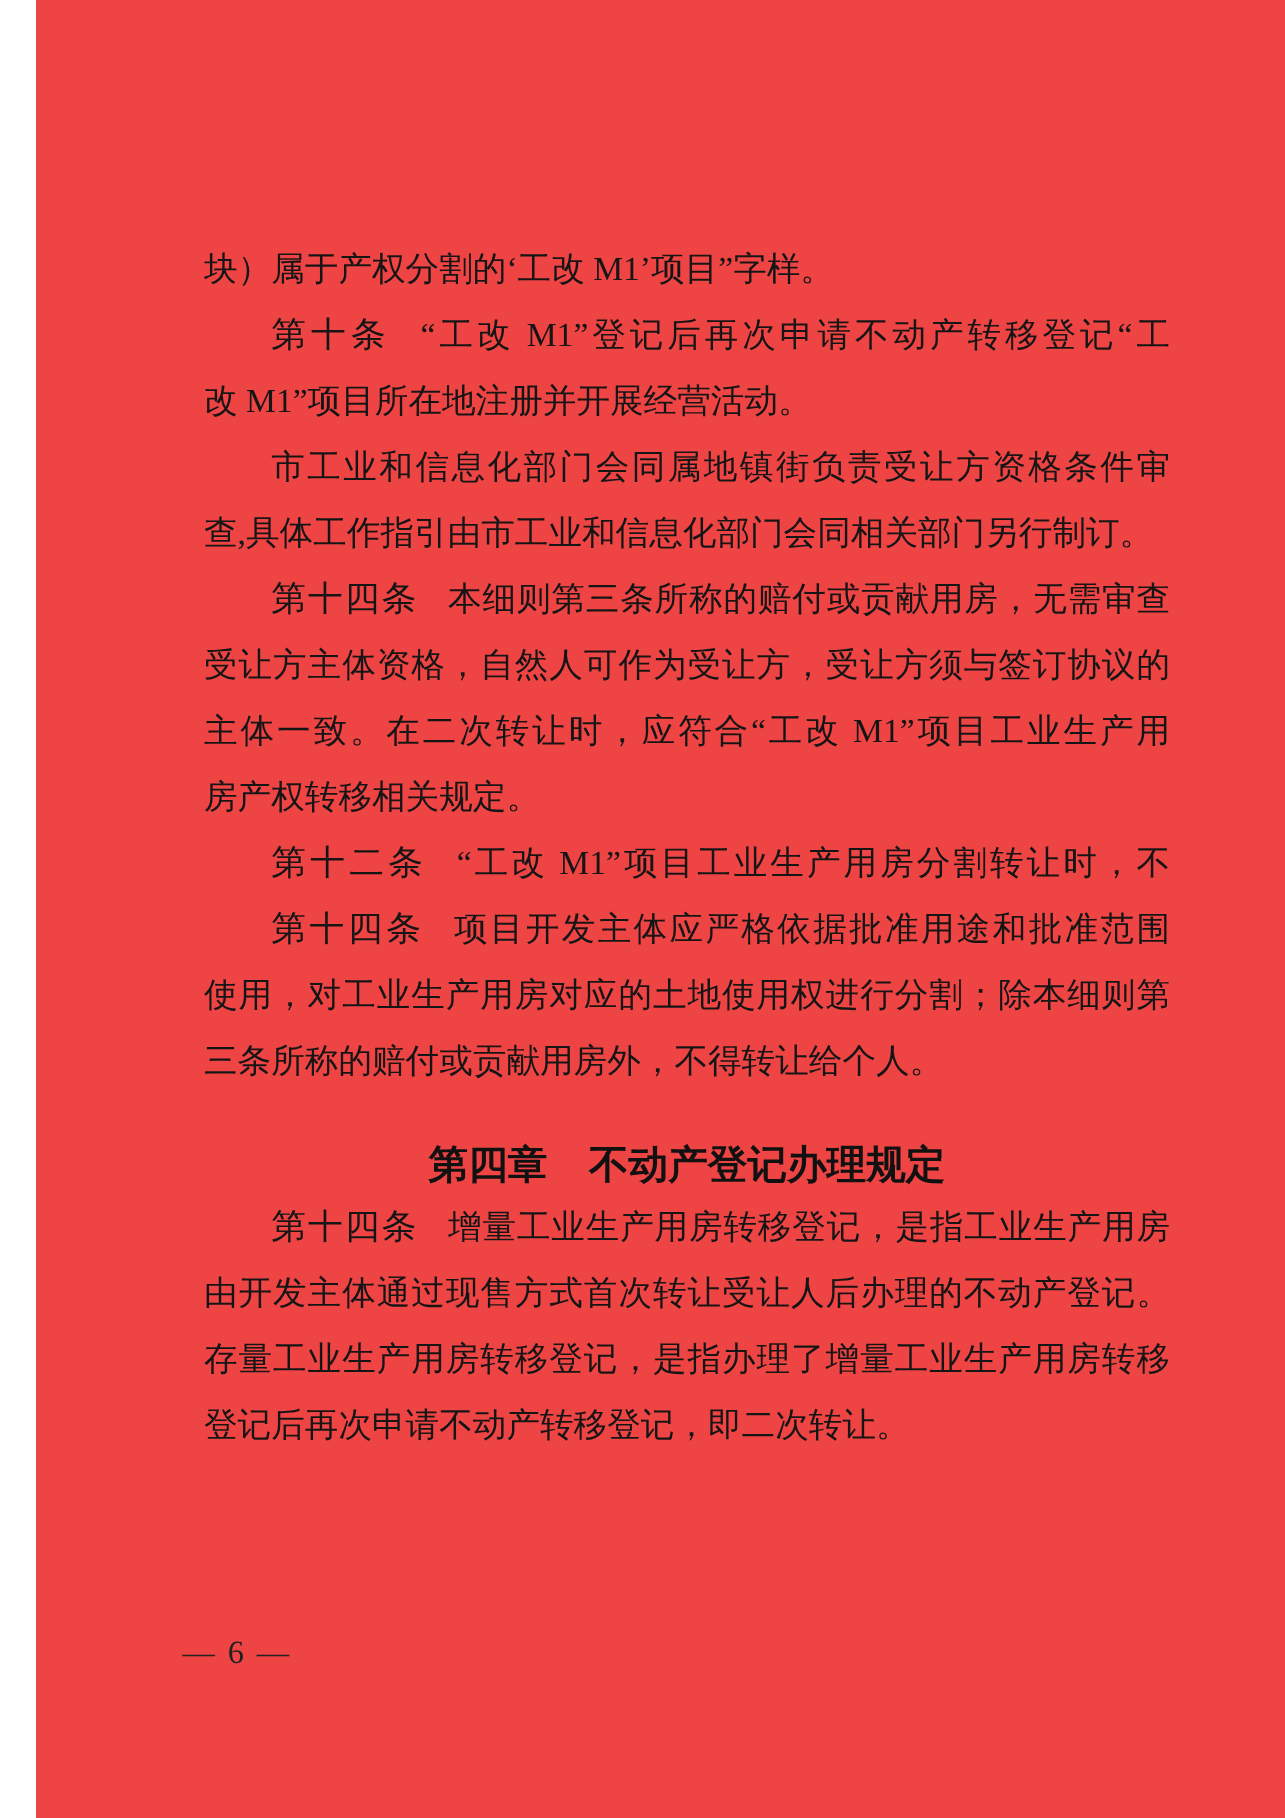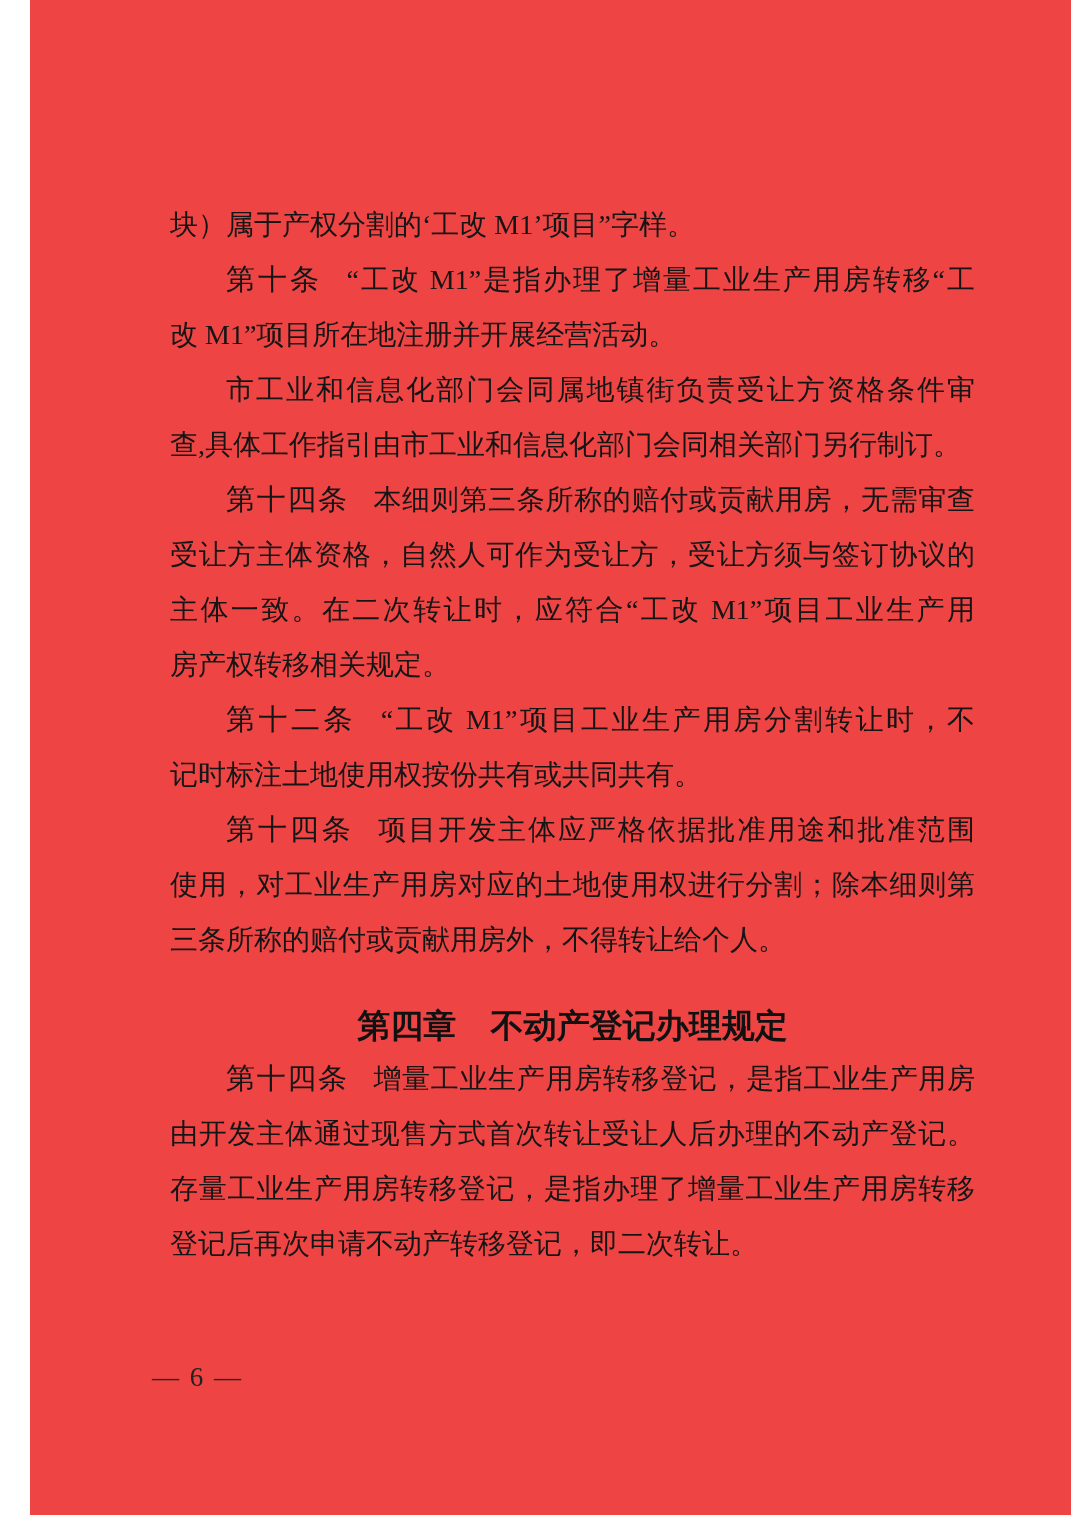--- a/index.html
+++ b/index.html
@@ -82,30 +82,29 @@
 </style>
 </head>
 <body>
 
 <div class="page">
 
   <div class="text-column">
 
     <div>
         <div class="line"><span>块）属于产权分割的‘工改 M1’项目”字样。</span></div>
-        <div class="line fill indent"><b class="article-label">第十条</b><span>“工改 M1”是指办理了增量工业生产用房转移“工</span></div>
+        <div class="line fill indent"><b class="article-label">第十条</b><span>“工改 M1”登记后再次申请不动产转移登记“工</span></div>
         <div class="line"><span>改 M1”项目所在地注册并开展经营活动。</span></div>
         <div class="line fill indent"><span>市工业和信息化部门会同属地镇街负责受让方资格条件审</span></div>
         <div class="line"><span>查,具体工作指引由市工业和信息化部门会同相关部门另行制订。</span></div>
         <div class="line fill indent"><b class="article-label">第十四条</b><span>本细则第三条所称的赔付或贡献用房，无需审查</span></div>
         <div class="line fill"><span>受让方主体资格，自然人可作为受让方，受让方须与签订协议的</span></div>
         <div class="line fill"><span>主体一致。在二次转让时，应符合“工改 M1”项目工业生产用</span></div>
         <div class="line"><span>房产权转移相关规定。</span></div>
         <div class="line fill indent"><b class="article-label">第十二条</b><span>“工改 M1”项目工业生产用房分割转让时，不</span></div>
-        <div class="line"><span>记时标注土地使用权按份共有或共同共有。</span></div>
         <div class="line fill indent"><b class="article-label">第十四条</b><span>项目开发主体应严格依据批准用途和批准范围</span></div>
         <div class="line fill"><span>使用，对工业生产用房对应的土地使用权进行分割；除本细则第</span></div>
         <div class="line"><span>三条所称的赔付或贡献用房外，不得转让给个人。</span></div>
       </div>
 
     <div class="chapter-heading">
       <span>第四章</span>
       <span>不动产登记办理规定</span>
     </div>
 

